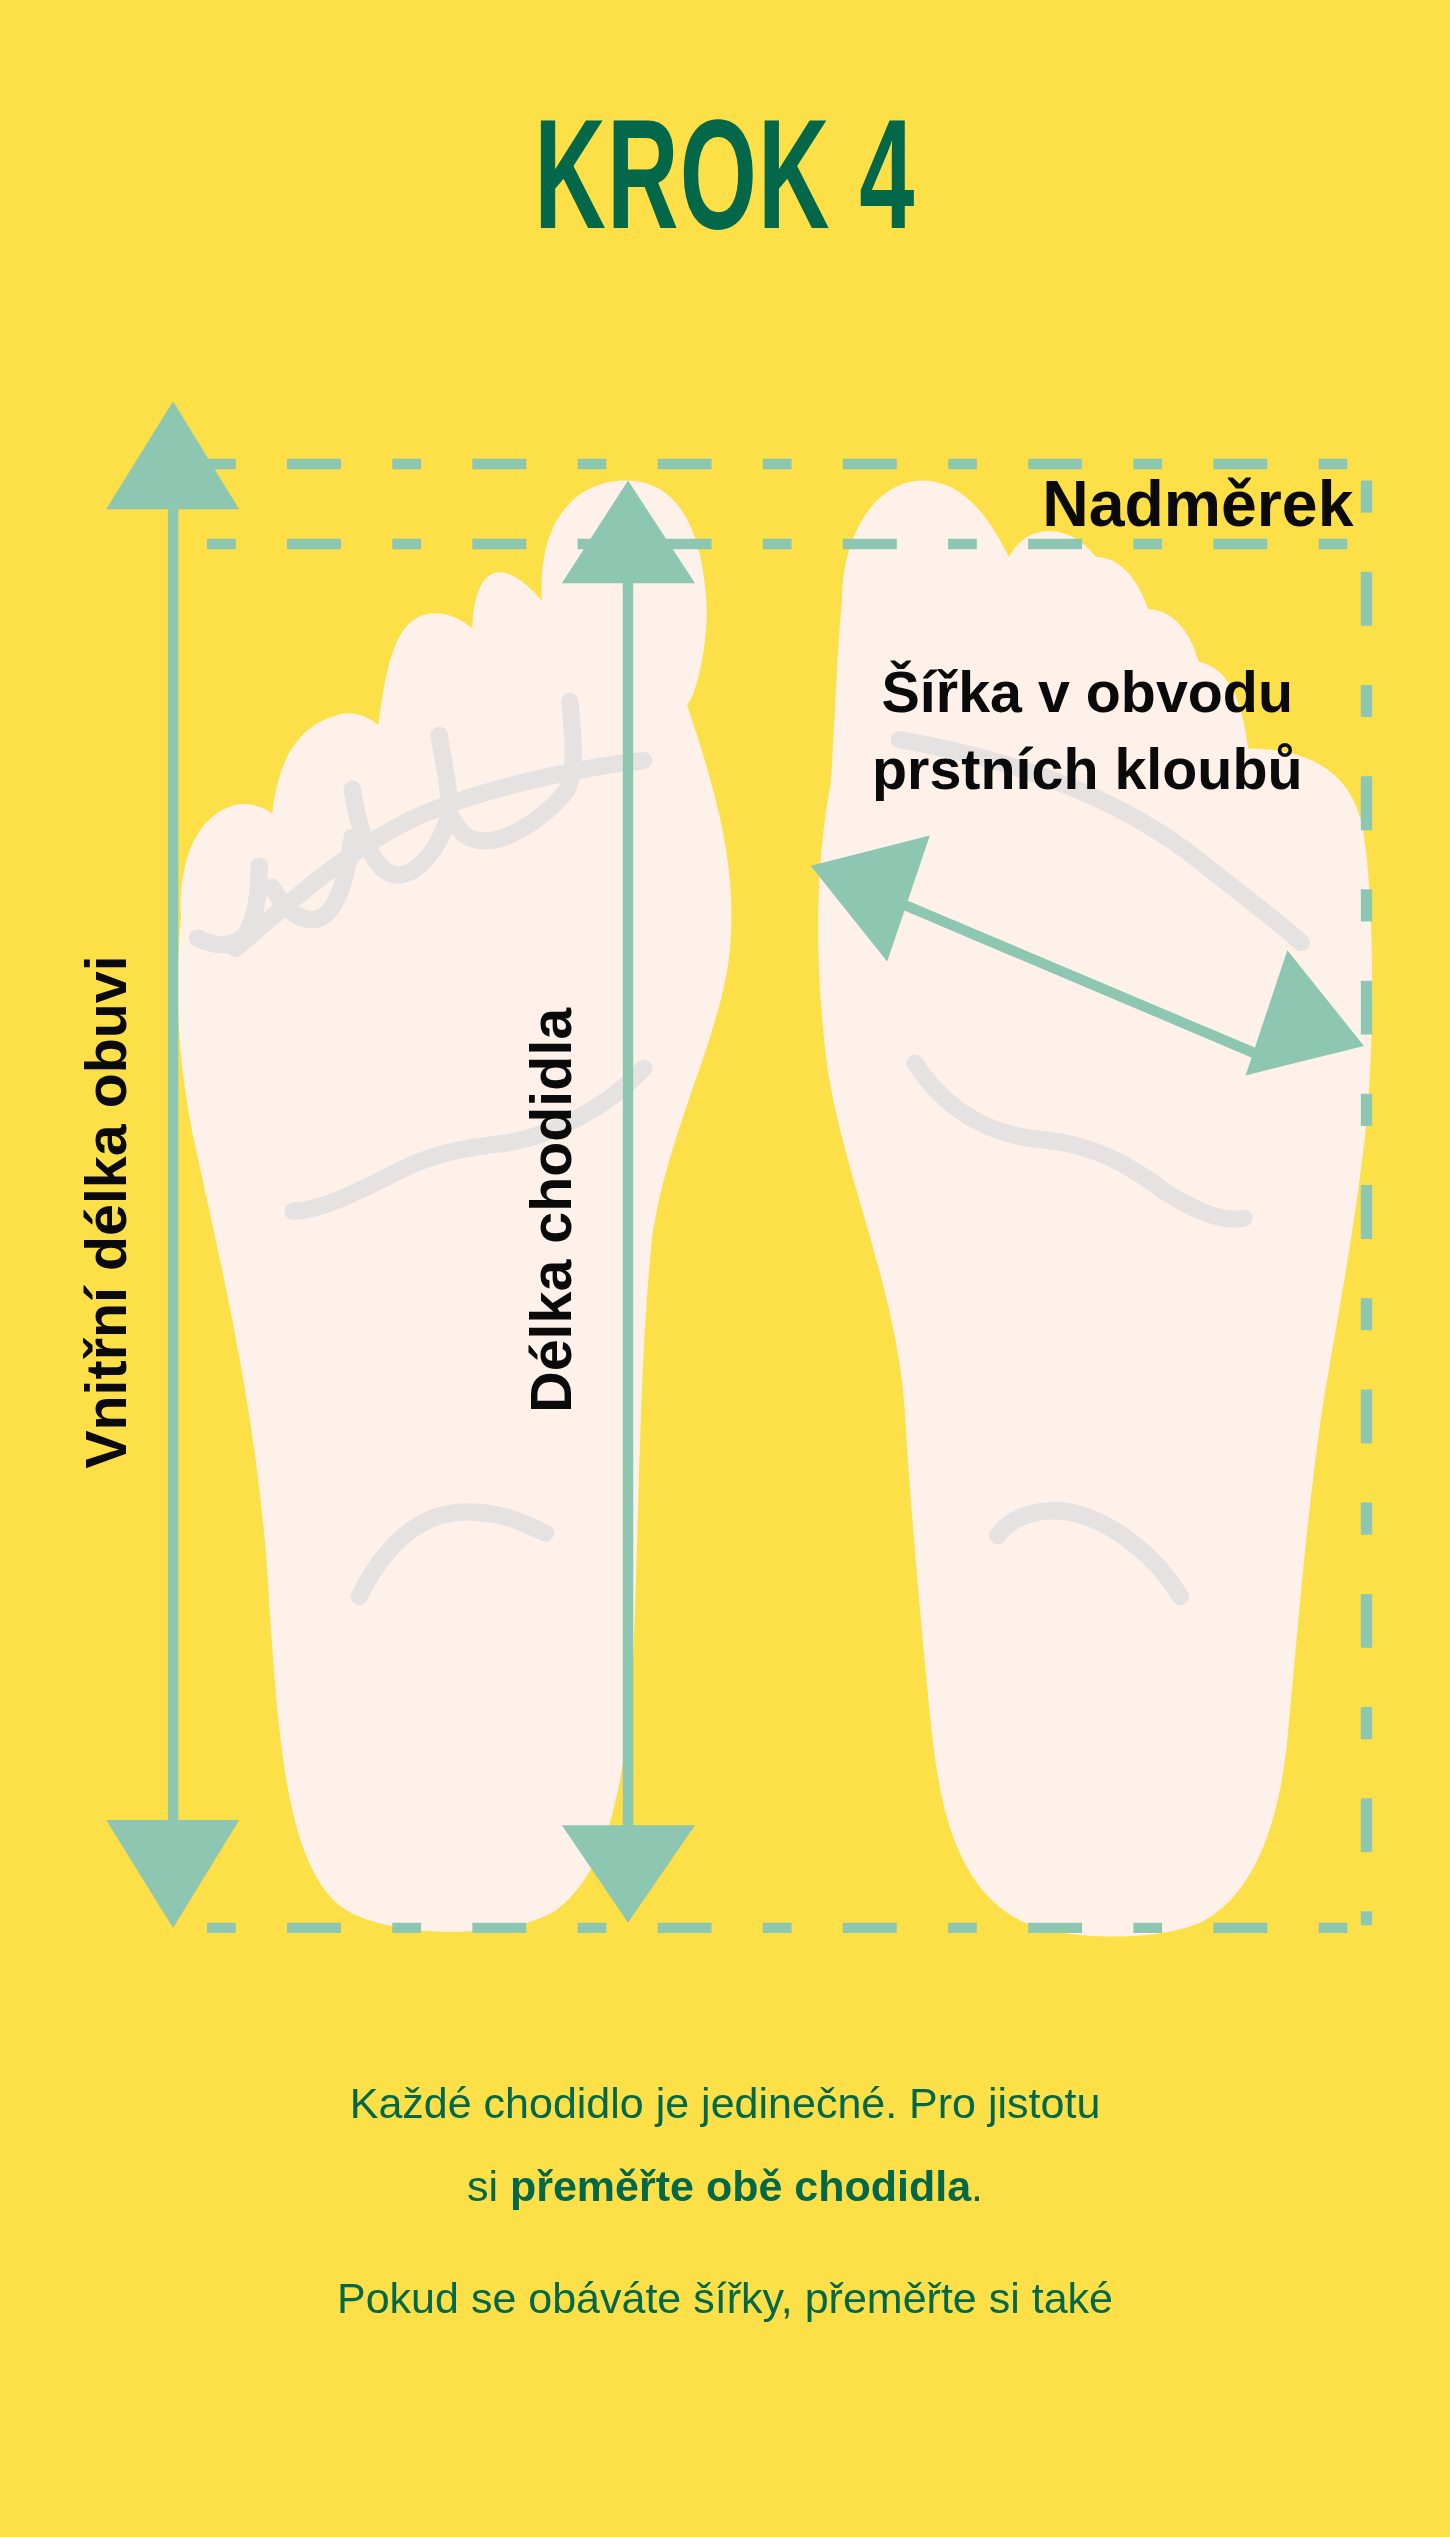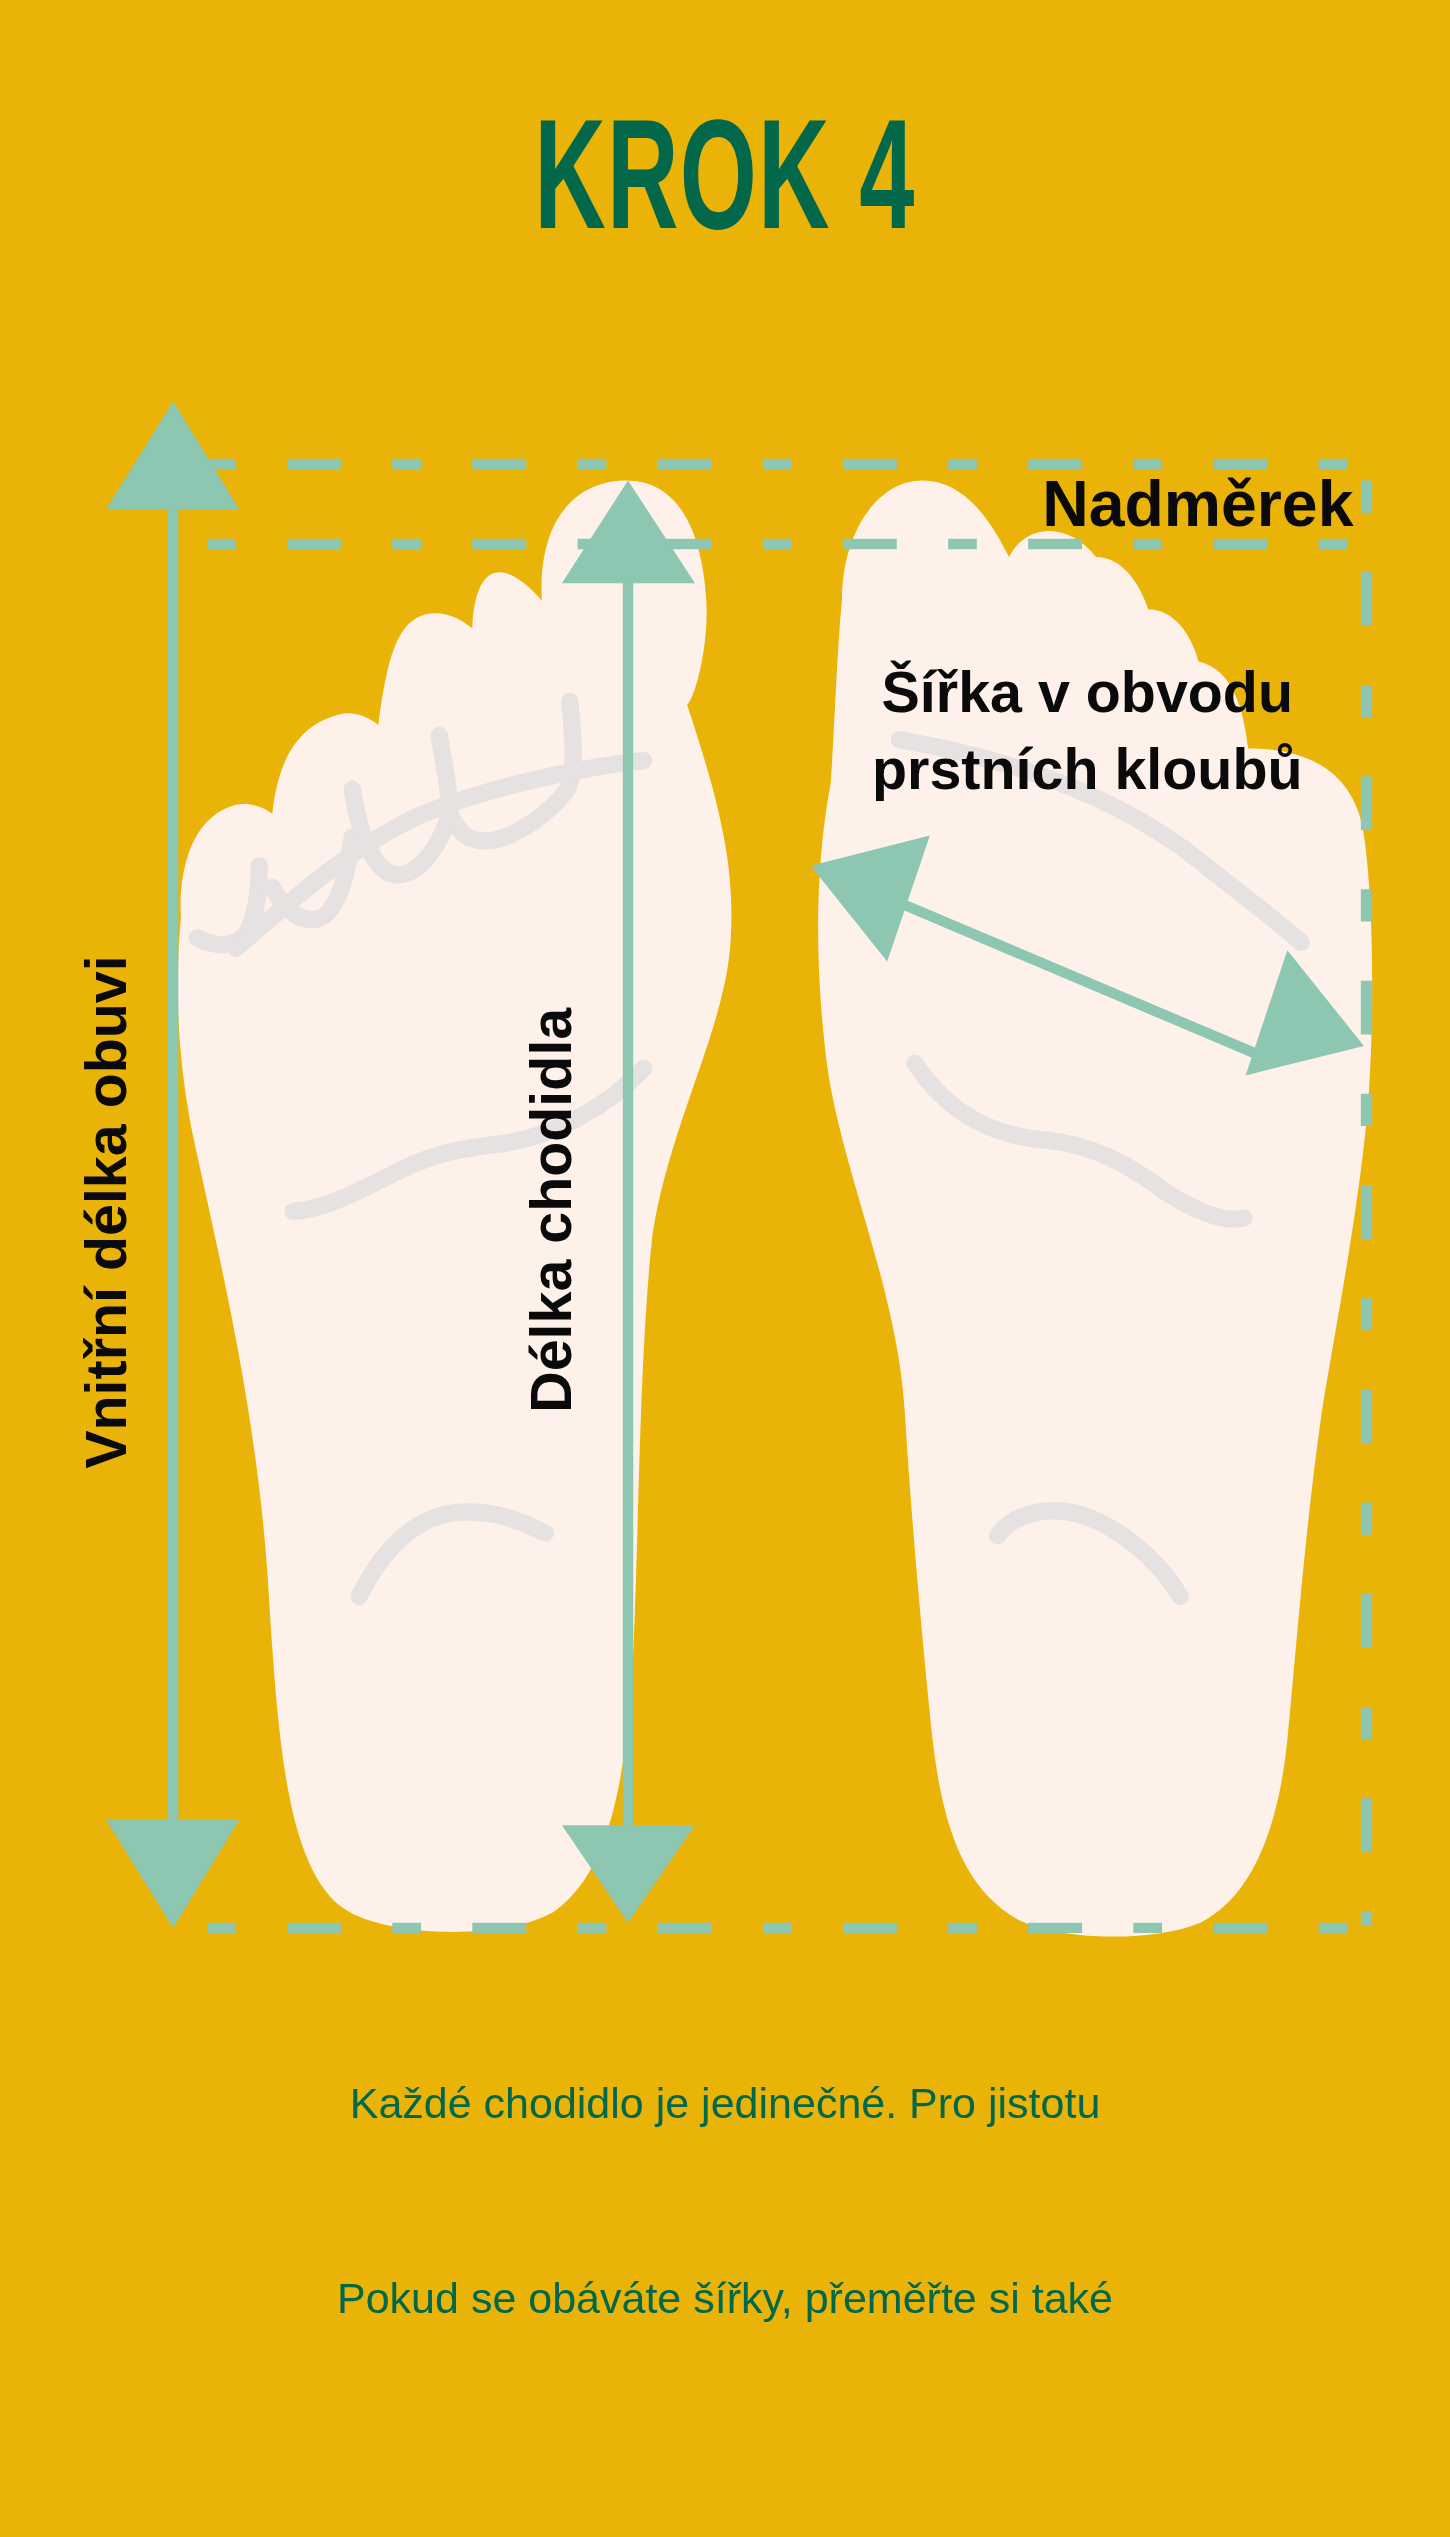--- a/index.html
+++ b/index.html
@@ -1,20 +1,20 @@
 <!DOCTYPE html>
 <html style="font-size:14px"><head>
 <meta charset="utf-8">
 <style>
   html, body { margin: 0; padding: 0; background: #ffffff; }
   #page {
     position: relative;
     width: 1450px;
     height: 2538px;
-    background: #eab308;
+    background: #fde047;
     overflow: hidden;
     font-family: "Liberation Sans", "DejaVu Sans", sans-serif;
   }
   .title-wrap {
     position: absolute;
     left: 0; top: 97px;
     width: 1450px;
     text-align: center;
   }
   .title {
@@ -154,20 +154,21 @@
     <text class="lbl" x="1250" y="818" font-size="66" text-anchor="middle">Šířka v obvodu</text>
     <text class="lbl" x="1250" y="907" font-size="66" text-anchor="middle">prstních kloubů</text>
 
     <text class="lbl" x="0" y="0" font-size="66" text-anchor="middle" transform="translate(145,1393) rotate(-90)">Vnitřní délka obuvi</text>
 
     <text class="lbl" x="0" y="0" font-size="66" text-anchor="middle" transform="translate(656,1391) rotate(-90)">Délka chodidla</text>
   </svg>
 
   <div class="caption" id="caption-1">
     <p>Každé chodidlo je jedinečné. Pro jistotu</p>
+    <p><span>si </span><b>přeměřte obě chodidla</b><span>.</span></p>
   </div>
 
   <div class="caption" id="caption-2">
     <p>Pokud se obáváte šířky, přeměřte si také</p>
   </div>
 
 </div>
 
 
 </body></html>

